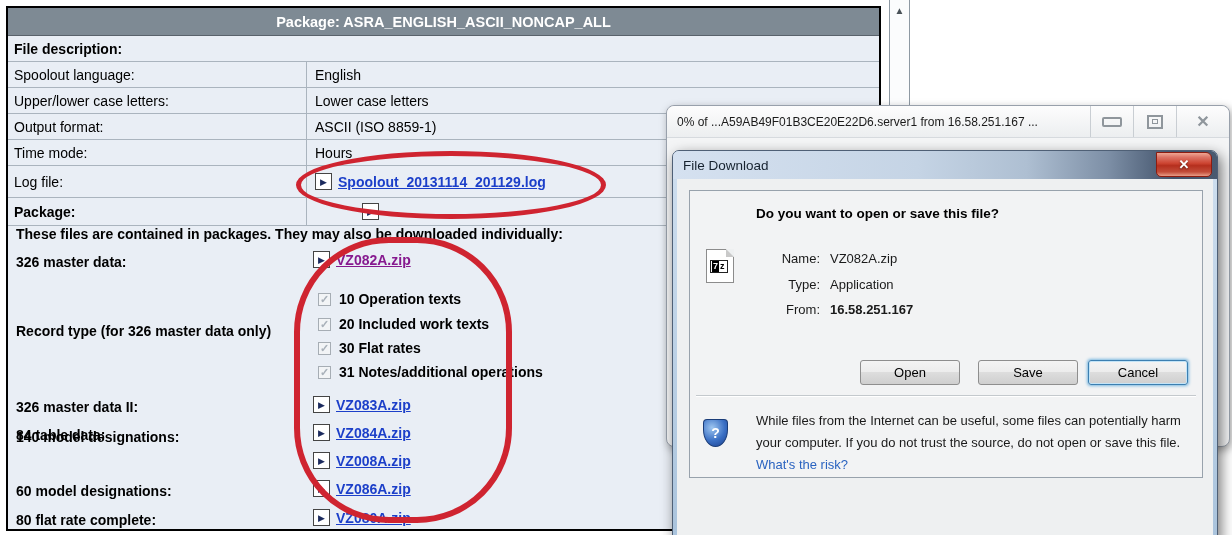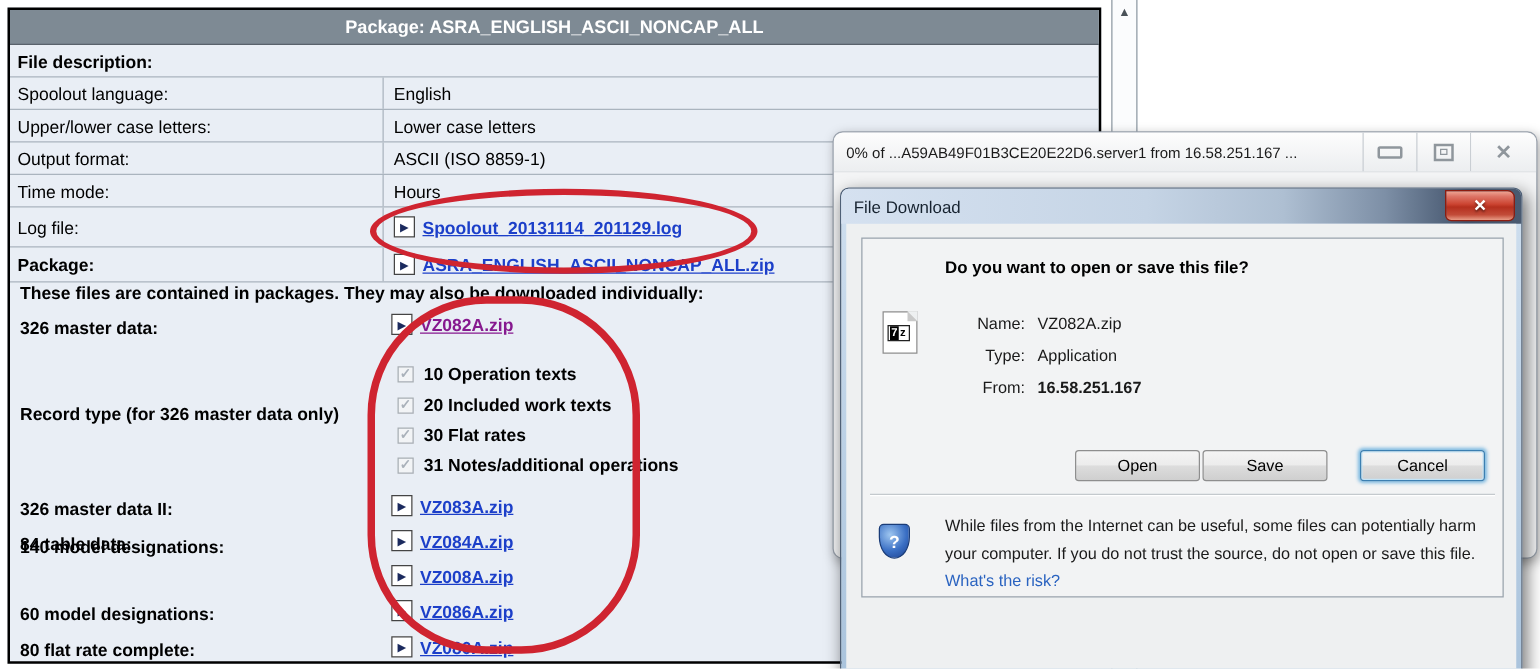--- a/index.html
+++ b/index.html
@@ -5,21 +5,21 @@
   html,body{margin:0;padding:0;background:#fff;font-family:"Liberation Sans",sans-serif;}
   #screen{position:relative;width:1232px;height:535px;overflow:hidden;background:#ffffff;}
 
   
   .pkg-table{position:absolute;left:6px;top:6px;width:875px;height:525px;border:2px solid #000;background:#e9eef5;box-sizing:border-box;z-index:1;}
   .pkg-header{height:27px;background:#7e8a94;color:#ffffff;font-weight:bold;font-size:14.5px;display:flex;align-items:center;justify-content:center;border-bottom:1px solid #59626b;}
   .row{display:flex;border-bottom:1px solid #aab4be;font-size:14px;color:#000;align-items:center;box-sizing:border-box;}
   .row .lbl{width:299px;padding-left:6px;border-right:1px solid #aab4be;align-self:stretch;display:flex;align-items:center;box-sizing:border-box;}
   .row .val{flex:1;padding-left:8px;display:flex;align-items:center;gap:6px;}
   .row.span{padding-left:6px;font-weight:bold;height:26px;}
-  .h26{height:26px;} .h32{height:32px;} .h28{height:28px;}
+  .h26{height:26px;} .h32{height:32px;} .h28{height:28px;gap:47px;}
   .bold{font-weight:bold;}
   a.dl{color:#1c3fc9;font-weight:bold;text-decoration:underline;font-size:14px;cursor:pointer;}
   a.dl.visited{color:#86198f;}
   .play-btn{width:17px;height:17px;background:#fff;border:1px solid #444;display:inline-flex;align-items:center;justify-content:center;font-size:9px;color:#1b2a5e;box-sizing:border-box;cursor:pointer;flex:0 0 auto;}
   .abs{position:absolute;}
   .flabel{font-weight:bold;font-size:14px;color:#000;left:8px;}
   .linkrow{display:flex;align-items:center;gap:6px;}
   .cbrow{display:flex;align-items:center;gap:8px;font-weight:bold;font-size:14px;color:#000;}
   .cbox{width:13px;height:13px;border:1px solid #a6adb4;background:#f2f4f6;display:inline-flex;align-items:center;justify-content:center;font-size:11px;color:#a9b1ba;line-height:1;box-sizing:border-box;}
 
@@ -106,21 +106,20 @@
       <div class="lbl">Log file:</div>
       <div class="val">
         <span class="play-btn">▶</span>
         <a class="dl">Spoolout_20131114_201129.log</a>
       </div>
     </div>
     <div class="row h28">
       <div class="lbl bold">Package:</div>
       <div class="val">
         <span class="play-btn">▶</span>
-        <a class="dl">ASRA_ENGLISH_ASCII_NONCAP_ALL.zip</a>
       </div>
     </div>
 
     <div class="abs flabel" style="top:218px;">These files are contained in packages. They may also be downloaded individually:</div>
 
     <div class="abs flabel" style="top:246px;">326 master data:</div>
     <div class="abs linkrow" style="left:305px;top:243px;">
       <span class="play-btn">▶</span>
       <a class="dl visited">VZ082A.zip</a>
     </div>
@@ -223,21 +222,21 @@
         <div class="field" style="top:86px;">
           <span class="flab">Type:</span>
           <span class="fval">Application</span>
         </div>
         <div class="field" style="top:111px;">
           <span class="flab">From:</span>
           <span class="fval b">16.58.251.167</span>
         </div>
 
         <div class="btn" style="left:170px;">Open</div>
-        <div class="btn" style="left:272px;">Save</div>
+        <div class="btn" style="left:288px;">Save</div>
         <div class="btn focused" style="left:398px;">Cancel</div>
 
         <div class="sep"></div>
 
         <div class="shield">
           <span>?</span>
         </div>
         <div class="warnline" style="top:222px;">While files from the Internet can be useful, some files can potentially harm</div>
         <div class="warnline" style="top:244px;">your computer. If you do not trust the source, do not open or save this file.</div>
         <div class="warnline" style="top:266px;">

